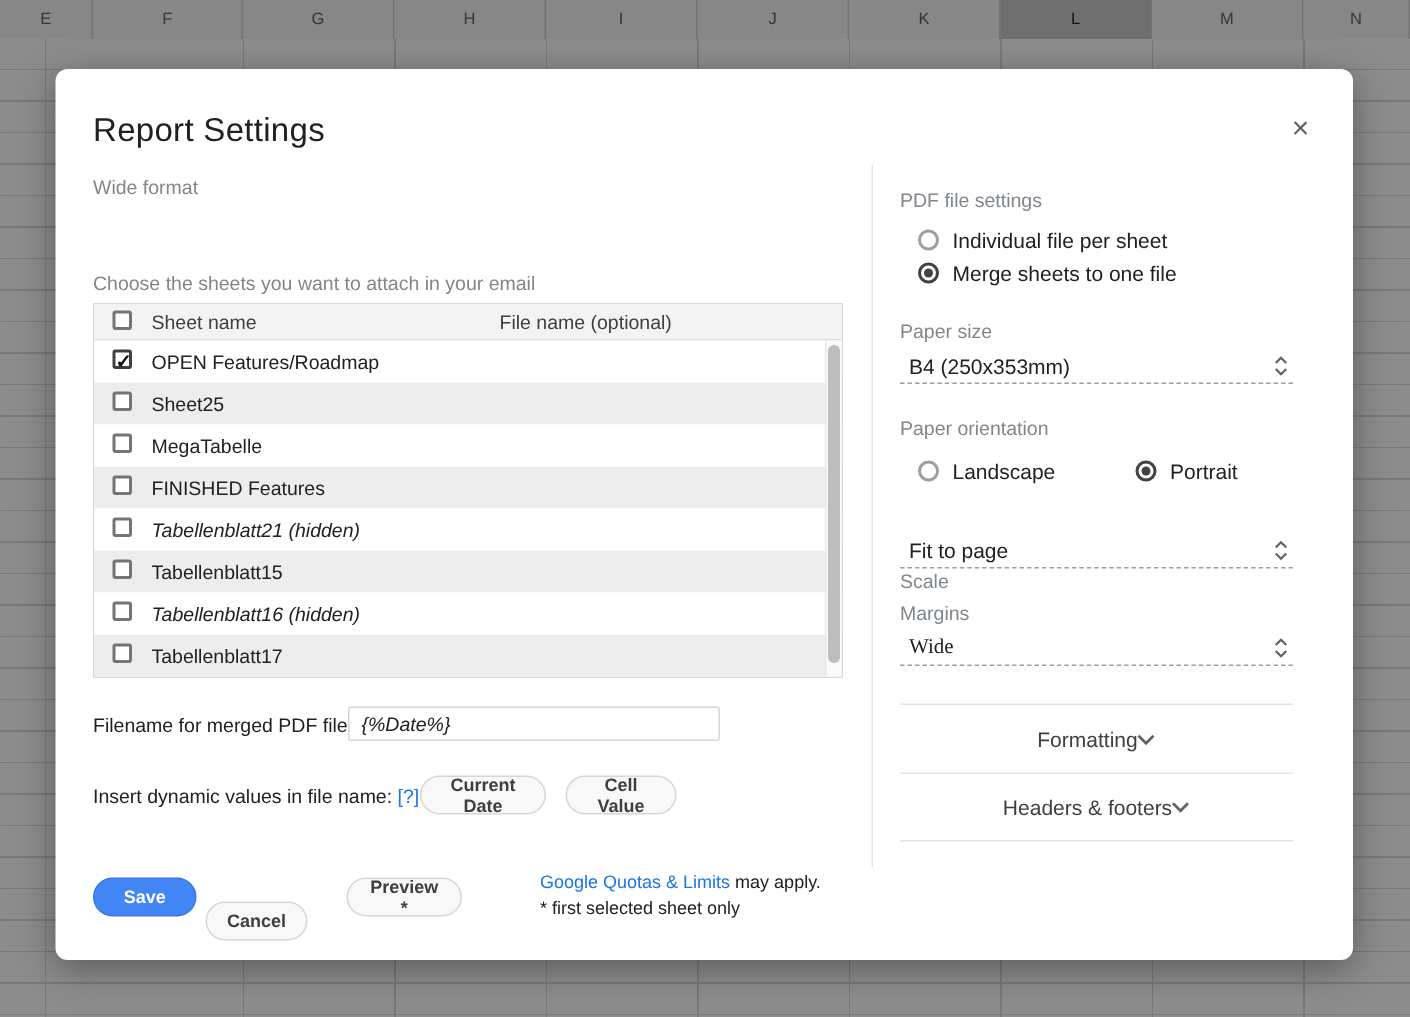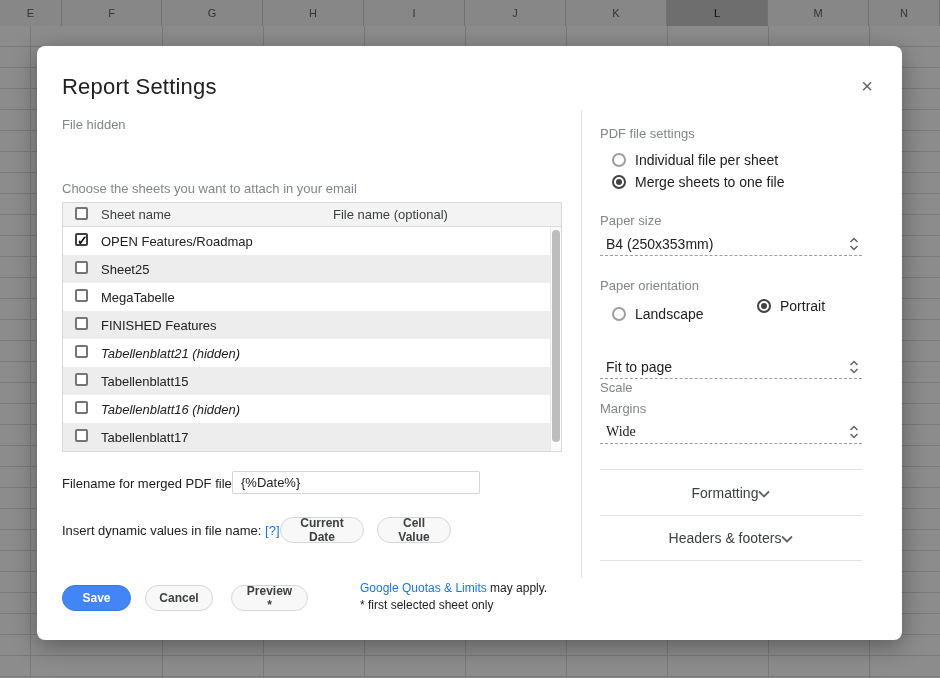--- a/index.html
+++ b/index.html
@@ -113,21 +113,21 @@
       <div class="col-cell" style="left: 869px; width: 71px;">N</div>
     </div>
 </div>
 
 <div class="overlay"></div>
 
 <div class="dialog">
   <div class="dlg-title">Report Settings</div>
   <div class="dlg-close">×</div>
 
-  <div class="glabel" style="left:25px; top:71px;">File hidden</div>
+  <div class="glabel" style="left:25px; top:71px;">Wide format</div>
 
 
   <div class="glabel" style="left:25px; top:135px;">Choose the sheets you want to attach in your email</div>
 
   <div class="sheet-table">
     <div class="thead">
       <span class="checkbox"></span>
       <span class="th" style="left:38px;">Sheet name</span>
       <span class="th" style="left:270px;">File name (optional)</span>
     </div>
@@ -165,31 +165,31 @@
           <span class="sheet-name">Tabellenblatt17</span>
         </div>
       </div>
     <div class="scroll-track">
       <div class="scroll-thumb"></div>
     </div>
   </div>
 
   <div style="position:absolute; left:25px; top:425px; width:500px; height:24px;">
     <span class="dtext" style="position:absolute; left:0; top:5px;">Filename for merged PDF file:</span>
-    <input class="text-input" style="left: 170px; top: 0px; width: 248px;" value="{%Date%}">
+    <input class="text-input" style="left: 170px; top: 0px; width: 248px; font-style: italic;" value="{%Date%}">
   </div>
 
   <div style="position:absolute; left:25px; top:471px; width:500px; height:26px;">
     <span class="dtext" style="position:absolute; left:0; top:6px;"><span>Insert dynamic values in file name:</span> <span class="link">[?]</span></span>
     <button class="btn" style="left:218px; top:0; width:84px;">Current Date</button>
     <button class="btn" style="left:315px; top:0; width:74px;">Cell Value</button>
   </div>
 
   <button class="btn primary" style="left:25px; top:539px; width:69px;">Save</button>
-  <button class="btn" style="left:100px; top:539px; width:68px;margin-left:8px;">Cancel</button>
+  <button class="btn" style="left:100px; top:555px; width:68px;">Cancel</button>
   <button class="btn" style="left:194px; top:539px; width:77px;">Preview *</button>
 
   <div class="quota">
     <div><span class="link">Google Quotas &amp; Limits</span><span> may apply.</span></div>
     <div>* first selected sheet only</div>
   </div>
 
   <div class="vdivider"></div>
 
   <div class="glabel" style="left:563px; top:80px;">PDF file settings</div>
@@ -212,21 +212,21 @@
           <path d="M2.5 9L6 12.5 9.5 9"></path>
         </svg>
     </span>
   </div>
 
   <div class="glabel" style="left:563px; top:232px;">Paper orientation</div>
   <div class="radio-row" style="left:575px; top:260px;">
     <span class="radio"></span>
     <span>Landscape</span>
   </div>
-  <div class="radio-row" style="left:696px; top:252px;padding-left:24px;">
+  <div class="radio-row" style="left:696px; top:260px;padding-left:24px;">
     <span class="radio selected"></span>
     <span>Portrait</span>
   </div>
 
   <div class="glabel" style="left:563px; top:290px;margin-top:44px;">Scale</div>
   <div class="select" style="left:563px; top:309px; width:262px;">
     <span>Fit to page</span>
     <span class="updown">
       <svg width="12" height="14" viewBox="0 0 12 14" fill="none" stroke="#5f6368" stroke-width="1.5">
           <path d="M2.5 5L6 1.5 9.5 5"></path>

